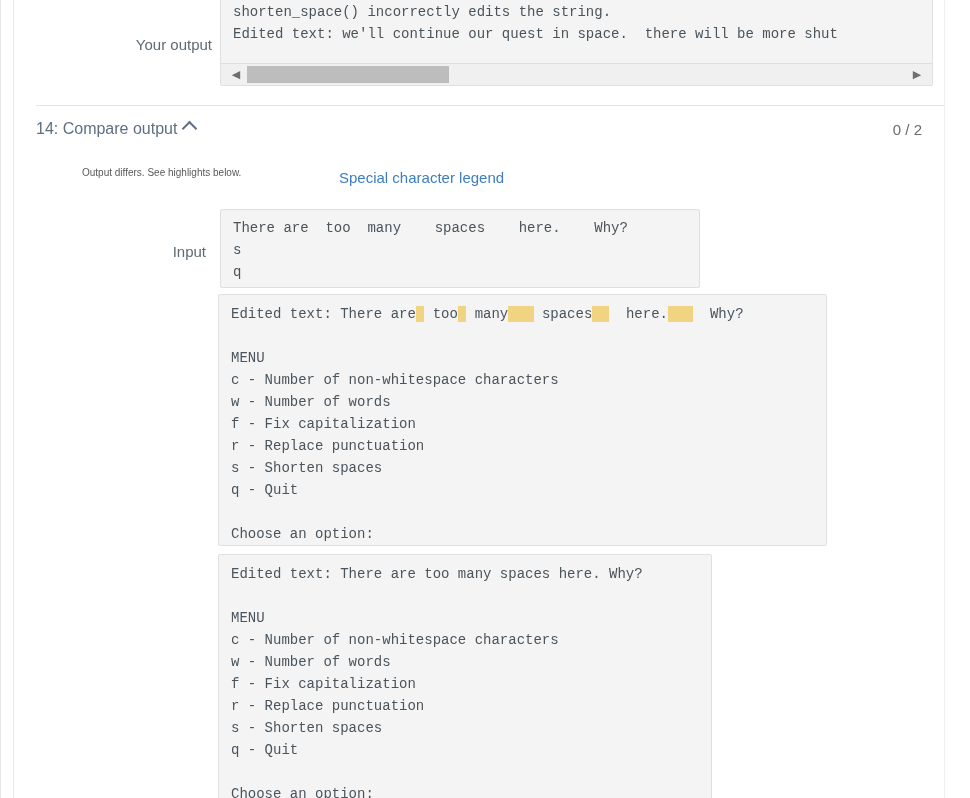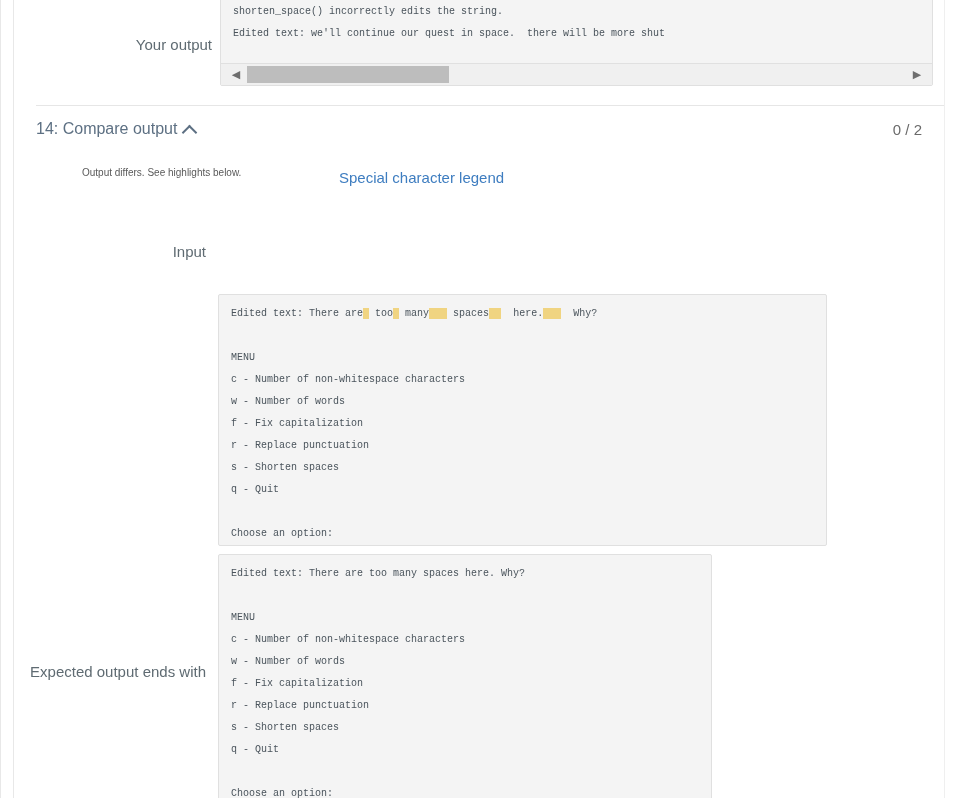--- a/index.html
+++ b/index.html
@@ -31,21 +31,21 @@
   .lbl-your-output { position: absolute; left: 32px; top: 35px; width: 166px; }
 
   .outbox {
     position: absolute;
     background: #f4f4f4;
     border: 1px solid #e0e0e0;
     border-radius: 2px;
   }
   .mono {
     font-family: "Liberation Mono", "DejaVu Sans Mono", monospace;
-    font-size: 10px;
+    font-size: 14px;
     line-height: 22px;
     color: #4a545c;
     white-space: pre;
   }
   #top-output-box {
     left: 206px; top: -8px; width: 713px; height: 94px;
     overflow: hidden;
   }
   #top-output-box .mono {
     position: absolute; left: 12px; top: 8px;
@@ -70,21 +70,21 @@
   
   .divider { position: absolute; left: 36px; top: 105px; width: 908px; height: 1px; background: #e6e6e6; }
 
   
   .sec-header {
     position: absolute; left: 36px; top: 120px; width: 908px; height: 24px;
   }
   .sec-title {
     position: absolute; left: 0; top: 0;
     font-size: 16px; color: #5d7083;
-    display: flex; align-items: center; gap: 7px;
+    display: flex; align-items: flex-start; gap: 7px;
   }
   .caret-up {
     display: inline-block;
     width: 11px; height: 11px;
     border-left: 2px solid #5d7083;
     border-top: 2px solid #5d7083;
     transform: rotate(45deg);
     position: relative; top: 3px;
   }
   .sec-score {
@@ -157,36 +157,40 @@
       <span>14: Compare output</span>
       <span class="caret-up"></span>
     </div>
     <div class="sec-score">0 / 2</div>
   </div>
 
   <div class="diff-msg">Output differs. See highlights below.</div>
   <div class="legend-link">Special character legend</div>
 
   <div class="label lbl-input">Input</div>
+  <div class="outbox" id="input-box">
+    <div class="mono">There are  too  many    spaces    here.    Why?
+s
+q</div>
+  </div>
 
   <div class="outbox" id="your-ends-box">
     <div class="mono"><span id="your-ends-first-line"><span>Edited text: There are</span><span class="hl"> </span><span> too</span><span class="hl"> </span><span> many</span><span class="hl">   </span><span> spaces</span><span class="hl">  </span><span>  here.</span><span class="hl">   </span><span>  Why?</span></span><span id="your-ends-rest">
 
 MENU
 c - Number of non-whitespace characters
 w - Number of words
 f - Fix capitalization
 r - Replace punctuation
 s - Shorten spaces
 q - Quit
 
 Choose an option:</span></div>
   </div>
 
-  <div class="label lbl-expected-ends">Expected output ends with</div>
   <div class="outbox" id="expected-ends-box">
     <div class="mono">Edited text: There are too many spaces here. Why?
 
 MENU
 c - Number of non-whitespace characters
 w - Number of words
 f - Fix capitalization
 r - Replace punctuation
 s - Shorten spaces
 q - Quit

